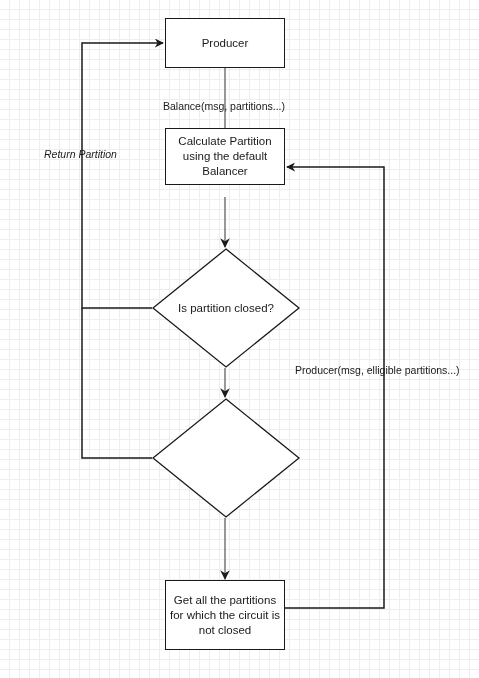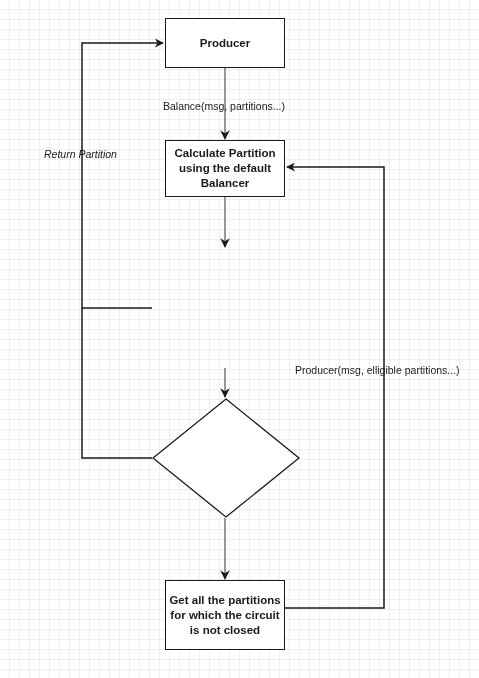--- a/index.html
+++ b/index.html
@@ -37,21 +37,20 @@
     position: absolute;
     box-sizing: border-box;
     display: flex;
     align-items: center;
     justify-content: center;
     text-align: center;
     color: #1a1a1a;
     font-size: 11.5px;
     line-height: 15px;
     z-index: 3;
-    font-weight: bold;
   }
   .node.box {
     background: #ffffff;
     border: 1px solid #1a1a1a;
   }
   .node.decision {
     background: transparent;
     border: none;
   }
   .node.decision .dlabel {
@@ -101,24 +100,30 @@
 
     <path d="M 152 458 L 82 458 L 82 308" stroke="#1a1a1a" stroke-width="1.5" fill="none"></path>
 
     <path d="M 285 608 L 384 608 L 384 167 L 287 167" stroke="#1a1a1a" stroke-width="1.5" fill="none" marker-end="url(#arrowDark)"></path>
   </svg>
 
   <div class="node box" style="left:165px; top:18px; width:120px; height:50px;">
     <span>Producer</span>
   </div>
 
-  <div class="node box" style="left:165px; top:140px; width:120px; height:57px;">
+  <div class="node box" style="left:165px; top:128px; width:120px; height:57px;">
     <span>Calculate Partition using the default Balancer</span>
   </div>
 
+  <div class="node decision" style="left:152px; top:248px; width:148px; height:120px;">
+    <svg width="148" height="120" viewBox="0 0 148 120" xmlns="http://www.w3.org/2000/svg">
+      <polygon points="74,1 147,60 74,119 1,60" fill="#ffffff" stroke="#1a1a1a" stroke-width="1.3"></polygon>
+    </svg>
+    <span class="dlabel">Is partition closed?</span>
+  </div>
 
   <div class="node decision" style="left:152px; top:398px; width:148px; height:120px;">
     <svg width="148" height="120" viewBox="0 0 148 120" xmlns="http://www.w3.org/2000/svg">
       <polygon points="74,1 147,60 74,119 1,60" fill="#ffffff" stroke="#1a1a1a" stroke-width="1.3"></polygon>
     </svg>
   </div>
 
   <div class="node box" style="left:165px; top:580px; width:120px; height:70px;">
     <span>Get all the partitions for which the circuit is not closed</span>
   </div>

